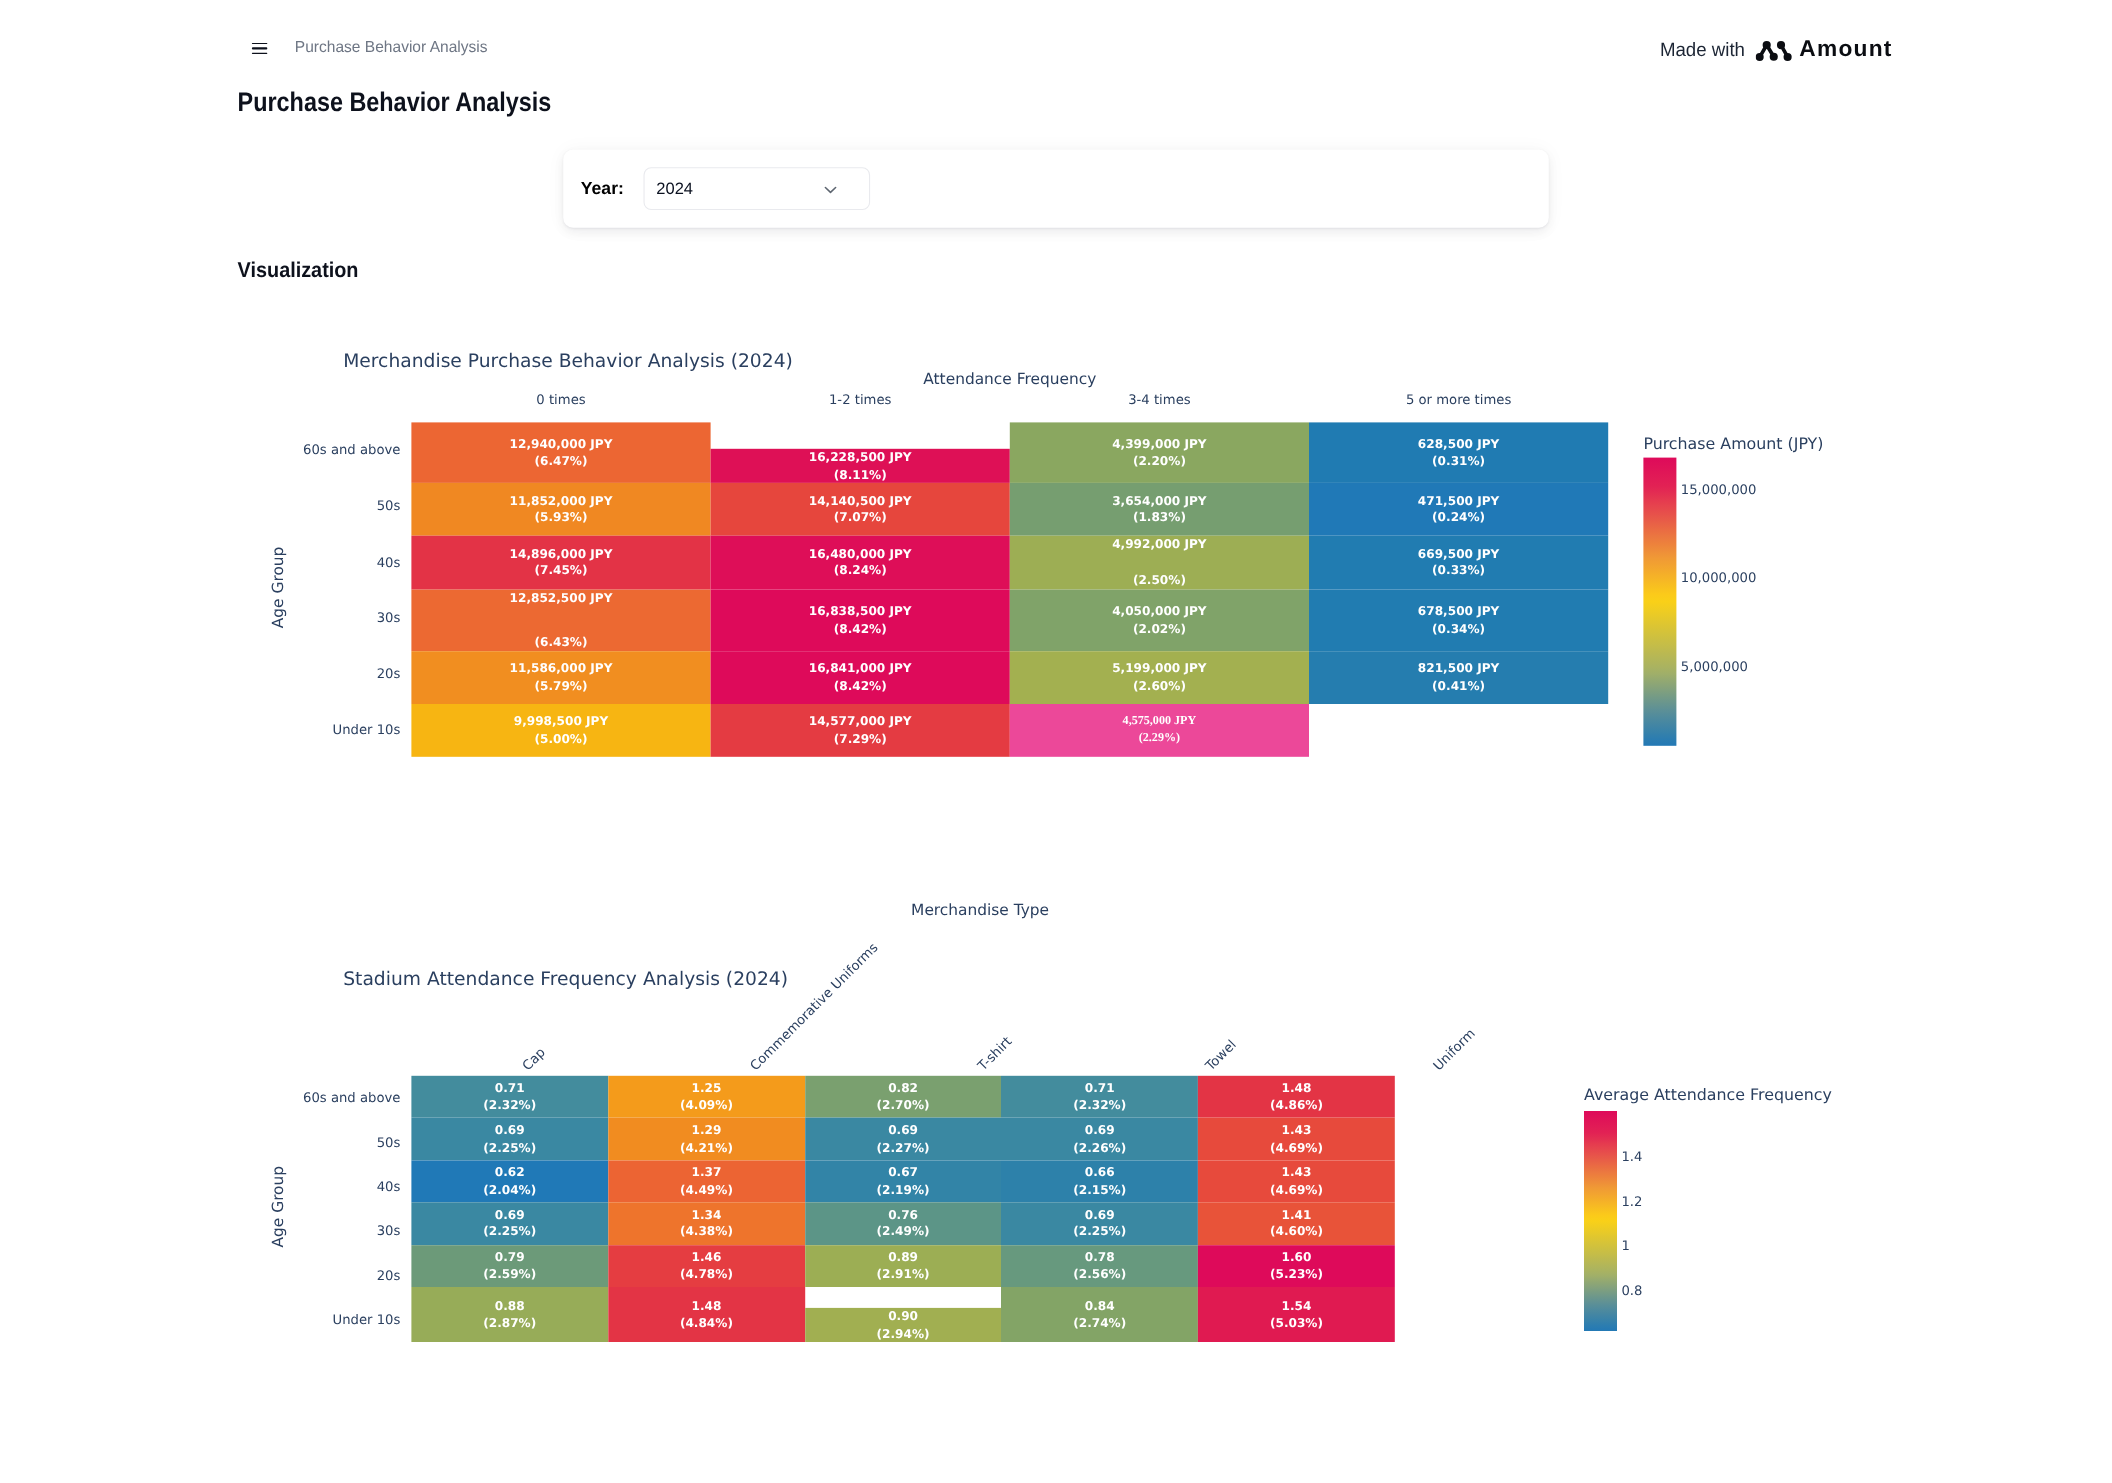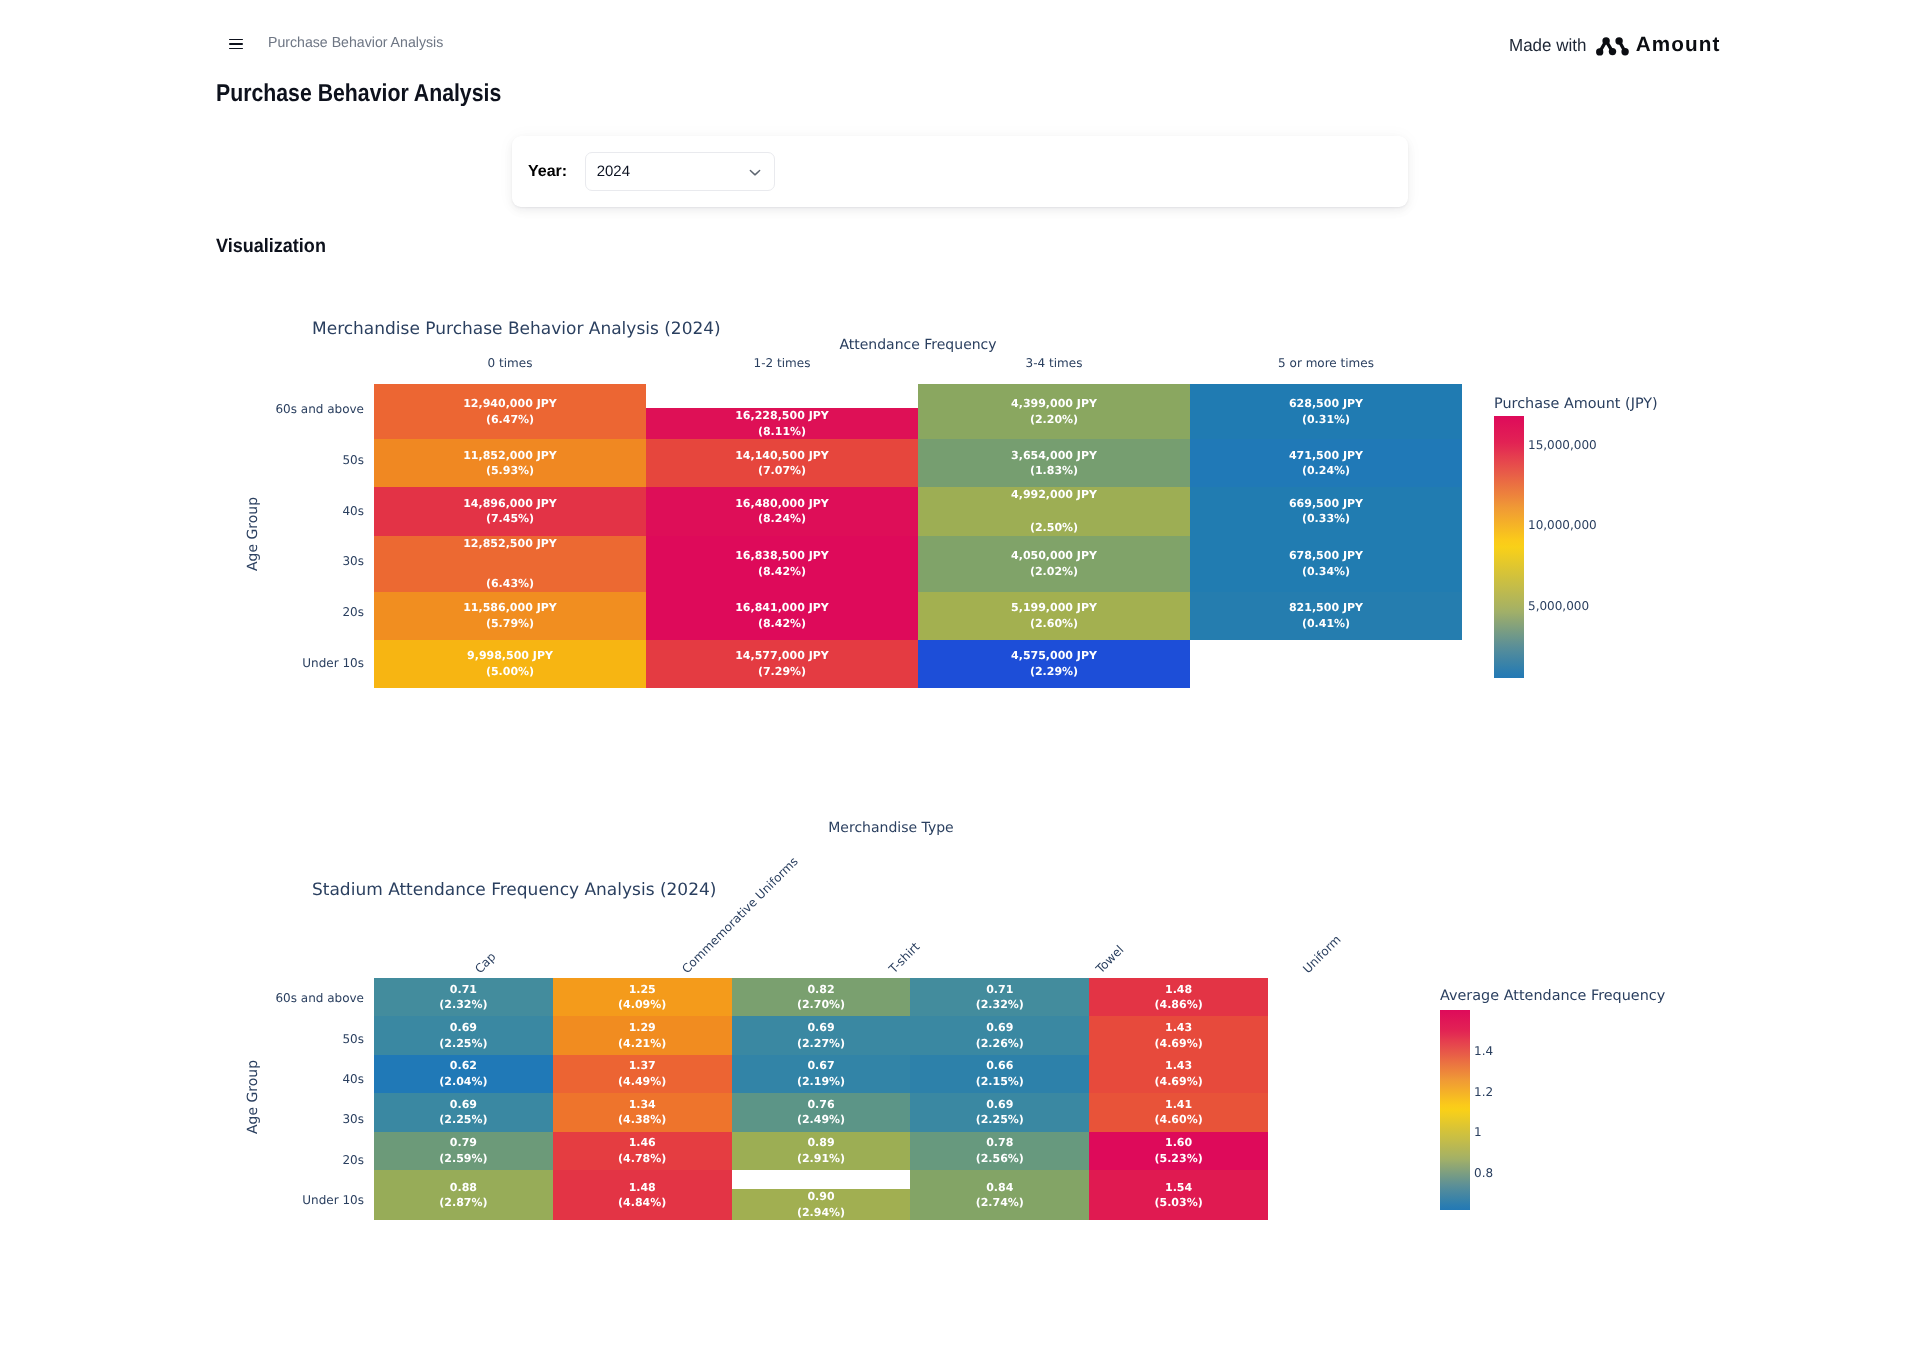--- a/index.html
+++ b/index.html
@@ -23,21 +23,21 @@
                margin-left:6px;padding-right:1px;}
 
   .page-title{position:absolute;left:216px;top:80px;font-size:24.5px;font-weight:bold;
               color:#0d111c;letter-spacing:0;white-space:nowrap;
               transform:scaleX(.868);transform-origin:0 50%;}
   .filter-card{position:absolute;left:512px;top:136px;width:896px;height:71px;background:#fff;
                border-radius:9px;box-shadow:0 1px 2px rgba(16,24,40,.06),0 4px 10px rgba(16,24,40,.05),0 1px 18px rgba(16,24,40,.04);}
   .filter-row{position:absolute;left:16px;top:16px;display:flex;align-items:center;gap:17.5px;}
   .filter-label{font-size:16px;font-weight:bold;color:#000000;}
   .select-wrap{position:relative;width:191px;height:39px;}
-  .select-box{width:190px;height:39px;border:1px solid #e9eaee;border-radius:7px;background:#fff;
+  .select-box{width:206px;height:39px;border:1px solid #e9eaee;border-radius:7px;background:#fff;
               display:flex;align-items:center;padding-left:11px;font-size:15px;color:#0b1120;}
   .chev{position:absolute;left:164px;top:15px;width:12px;height:12px;}
   .section-title{position:absolute;left:216px;top:235px;font-size:19.4px;font-weight:bold;color:#0d111c;
                  letter-spacing:0;white-space:nowrap;transform:scaleX(.93);transform-origin:0 50%;}
 
   .chart{position:absolute;left:0;top:0;width:1920px;height:1348px;font-family:"DejaVu Sans",sans-serif;}
   .chart-title{position:absolute;font-size:17px;color:#2a3f5f;white-space:nowrap;}
   .axis-title{position:absolute;font-size:14px;color:#2a3f5f;white-space:nowrap;}
   .ylab{position:absolute;font-size:14px;color:#2a3f5f;white-space:nowrap;transform-origin:50% 50%;}
   .grid{position:absolute;display:grid;}
@@ -192,21 +192,21 @@
             <span class="p">(0.41%)</span>
         </div>
         <div class="cellbox" style="background:#f7b512;font-size:11px;">
             <span class="v">9,998,500 JPY</span>
             <span class="p">(5.00%)</span>
         </div>
         <div class="cellbox" style="background:#e43b42;font-size:11px;">
             <span class="v">14,577,000 JPY</span>
             <span class="p">(7.29%)</span>
         </div>
-        <div class="cellbox" style="background:#1d4ed8;font-size:11px;">
+        <div class="cellbox" style="background:#ec4899;font-size:11px;font-family:Liberation Serif, serif;">
             <span class="v">4,575,000 JPY</span>
             <span class="p">(2.29%)</span>
         </div>
       </div>
       <div class="cbar-title" style="left:1494px;top:396px;">Purchase Amount (JPY)</div>
       <div class="cbar" style="left:1494px;top:416px;width:30px;height:262px;
           background:linear-gradient(to bottom, #de0a5a 0%, #df1059 2.5%, #e01657 5%, #e11c56 7.5%, #e22254 10%, #e32e52 12.5%, #e53b4f 15%, #e6474d 17.5%, #e7534a 20%, #e85f47 22.5%, #ea6b43 25%, #eb7740 27.5%, #ed823c 30%, #ee8e39 32.5%, #f09a35 35%, #f2a330 37.5%, #f4ad2a 40%, #f6b725 42.5%, #f8c11f 45%, #fbca1a 47.5%, #f9d018 50%, #f1cd20 52.5%, #e8ca28 55%, #dfc630 57.5%, #d6c338 60%, #cdc040 62.5%, #c5bd48 65%, #bcb950 67.5%, #b3b658 70%, #aab360 72.5%, #a0af69 75%, #92a872 77.5%, #85a27b 80%, #779c84 82.5%, #6a968d 85%, #5d9096 87.5%, #508b9d 90%, #4486a3 92.5%, #3882a9 95%, #2c7db0 97.5%, #2379b5 100%);"></div>
       <div class="cbar-tick" style="left:1528px;top:445.46714px;transform:translateY(-50%);">15,000,000</div>
       <div class="cbar-tick" style="left:1528px;top:525.49242px;transform:translateY(-50%);">10,000,000</div>
       <div class="cbar-tick" style="left:1528px;top:605.52032px;transform:translateY(-50%);">5,000,000</div>

